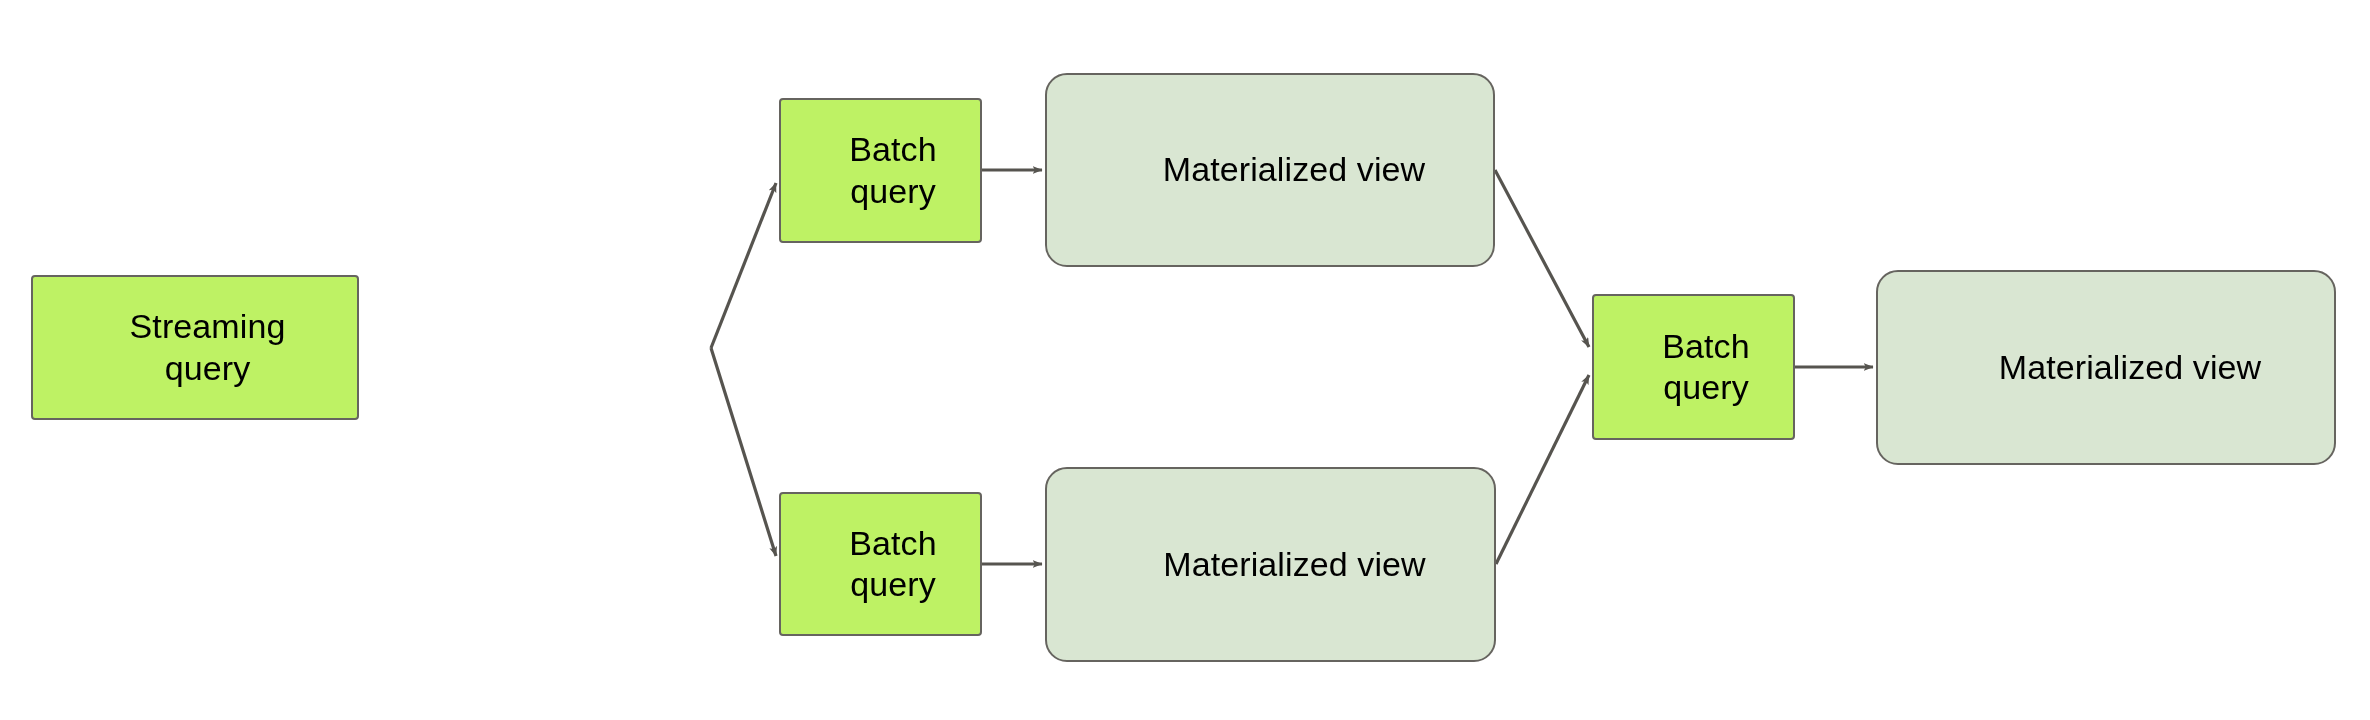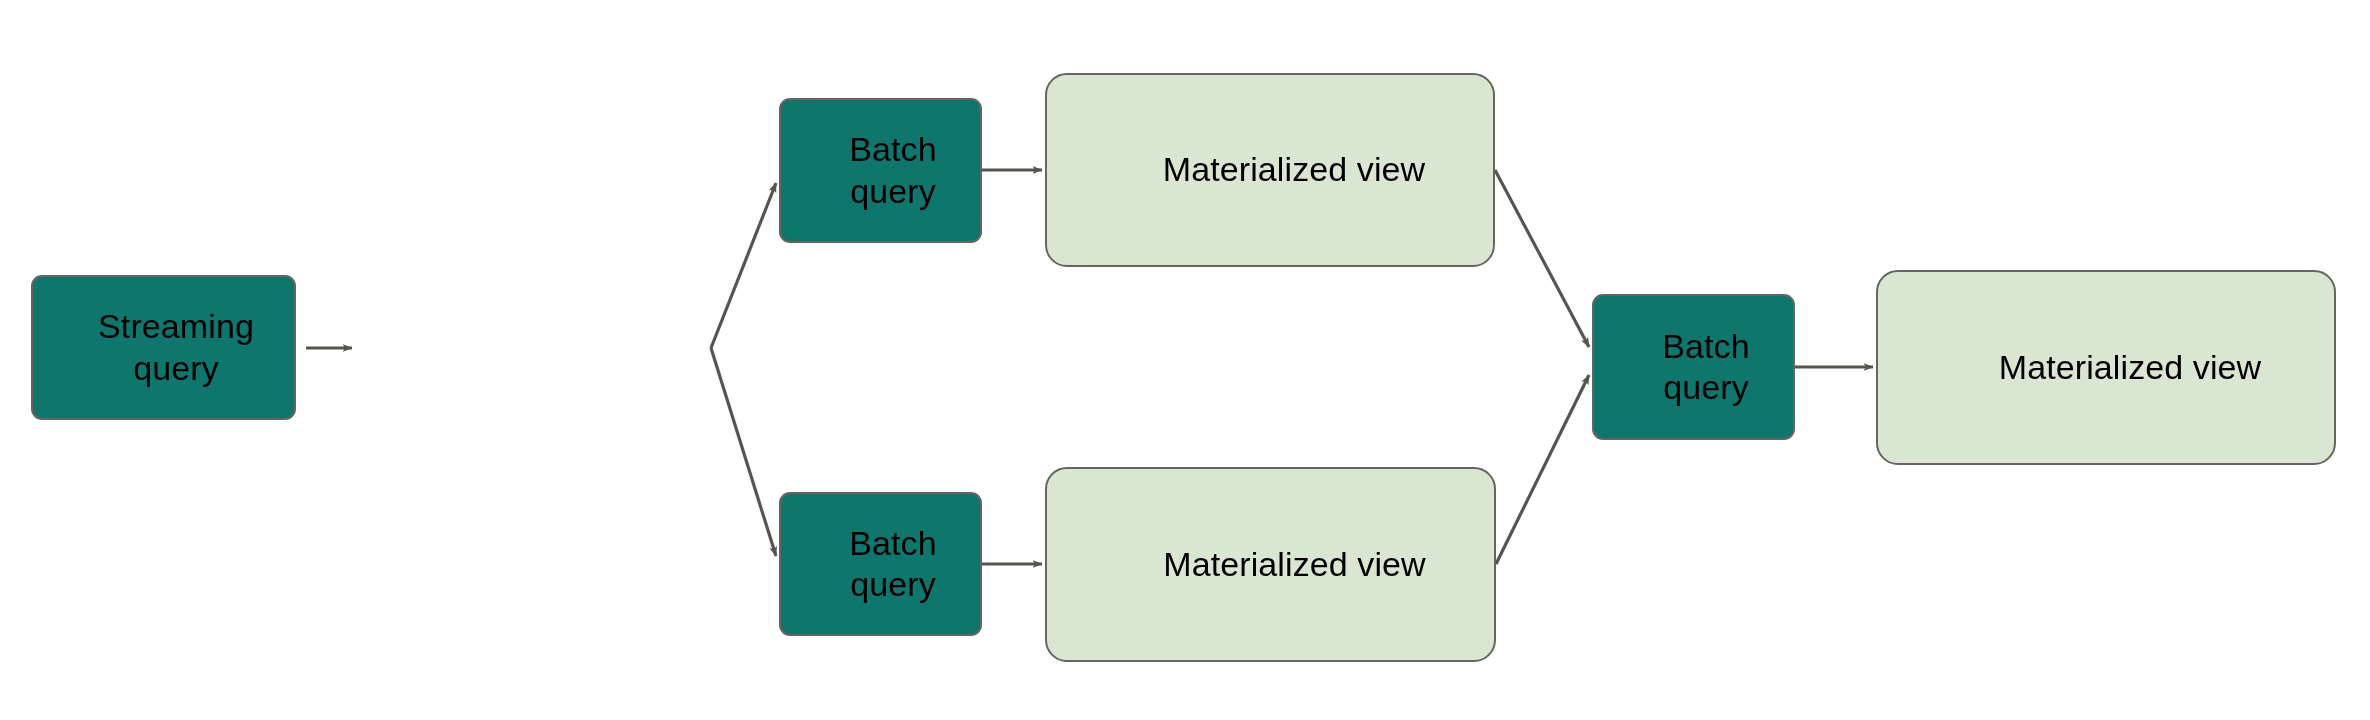--- a/index.html
+++ b/index.html
@@ -33,23 +33,23 @@
     justify-content: center;
     text-align: center;
     color: #000000;
     font-size: 34px;
     line-height: 1.22;
     letter-spacing: 0.1px;
     white-space: pre-line;
     z-index: 2;
   }
   .node-query {
-    background: #0f766e;
+    background: #bef264;
     border: 2px solid #66645f;
-    border-radius: 11px;
+    border-radius: 4px;
     padding-left: 25px;
   }
   .node-store {
     background: #d9e6d2;
     border: 2px solid #66645f;
     border-radius: 22px;
     padding-left: 48px;
   }
 </style>
 </head>
@@ -76,21 +76,21 @@
       <line x1="982" y1="564" x2="1042" y2="564" marker-end="url(#arrowhead)"></line>
 
       <line x1="1495" y1="170" x2="1589" y2="347" marker-end="url(#arrowhead)"></line>
 
       <line x1="1496" y1="564" x2="1589" y2="375" marker-end="url(#arrowhead)"></line>
 
       <line x1="1795" y1="367" x2="1873" y2="367" marker-end="url(#arrowhead)"></line>
     </g>
   </svg>
 
-  <div class="node node-query" style="left:31px; top:275px; width:265px; height:145px;">
+  <div class="node node-query" style="left:31px; top:275px; width:328px; height:145px;">
     <span>Streaming
 query</span>
   </div>
 
 
   <div class="node node-query" style="left:779px; top:98px; width:203px; height:145px;">
     <span>Batch
 query</span>
   </div>
 

